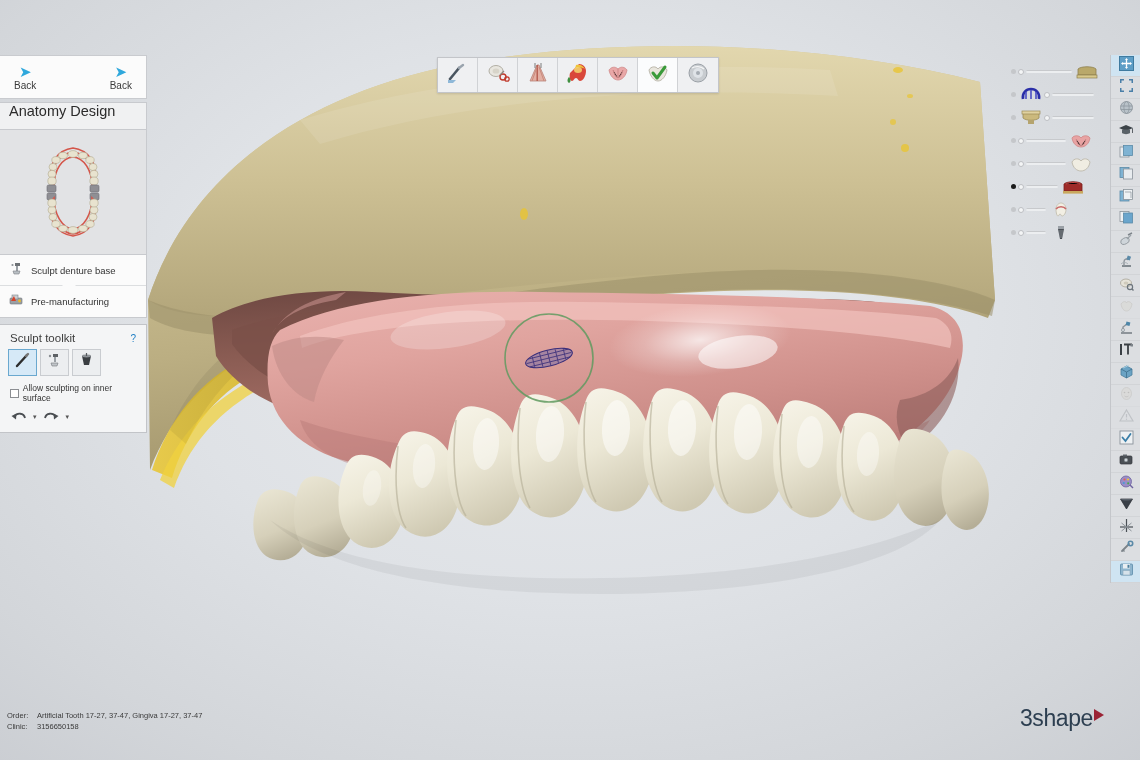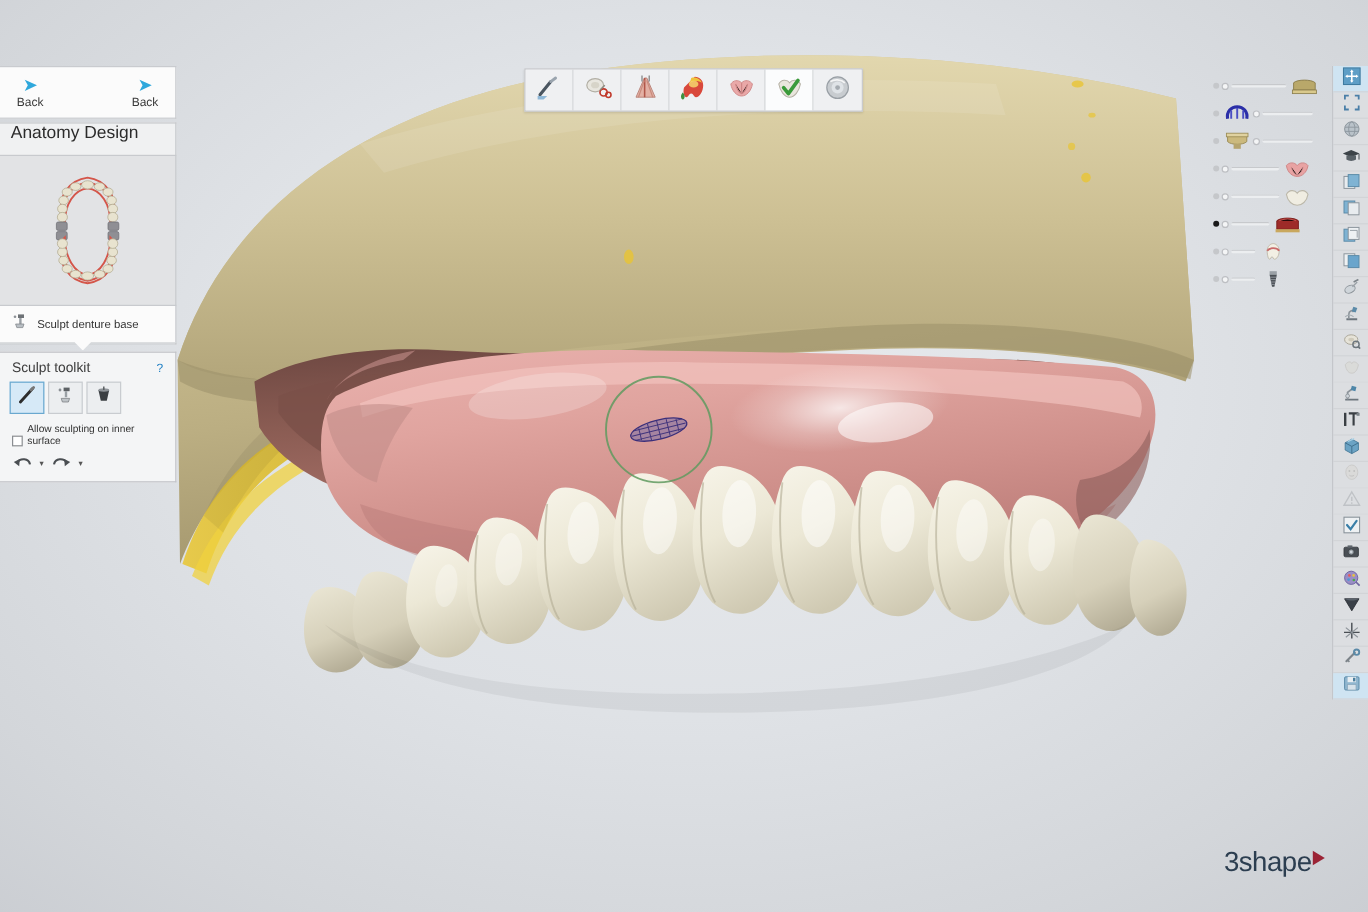--- a/index.html
+++ b/index.html
@@ -99,21 +99,21 @@
   .slider-thumb {
     position: absolute; left: 32px; top: -3px; width: 7px; height: 15px;
     background: #2f7fd0; border-radius: 1px;
   }
   .slider-ticks {
     position: absolute; left: 0; top: 10px; width: 62px; height: 4px;
     background-image: repeating-linear-gradient(90deg,#a8abaf 0 1px,transparent 1px 6px);
   }
   .morph-val { font-size: 10px; color: #2b2b2b; }
 
-  .chk-row { display: flex; align-items: flex-end; gap: 4px; margin-top: 7px; padding-left: 2px; }
+  .chk-row { display: flex; align-items: center; gap: 4px; margin-top: 7px; padding-left: 2px; }
   .chk-box { width: 9px; height: 9px; background: #fff; border: 1px solid #8b8e92; }
   .chk-row label { font-size: 8.5px; color: #333; }
 
   .undo-row { display: flex; align-items: center; gap: 3px; margin-top: 7px; padding-left: 2px; }
   .undo-btn { cursor: pointer; display: flex; align-items: center; }
   .caret { font-size: 7px; color: #555; cursor: pointer; padding: 0 3px; }
 
   
   #toptoolbar {
     position: absolute; left: 437px; top: 57px;
@@ -423,20 +423,31 @@
           <svg width="15" height="15" viewBox="0 0 15 15">
             <rect x="6" y="2" width="5" height="3" fill="#6e7276"></rect>
             <rect x="7" y="5" width="2" height="5" fill="#9aa0a5"></rect>
             <path d="M4,10 L11,10 L10,13 L5,13 Z" fill="#b9bfc4" stroke="#7d8287" stroke-width="0.6"></path>
             <circle cx="3.5" cy="4" r="1.1" fill="#8c9196"></circle>
           </svg>
         </span>
         <span class="mlabel">Sculpt denture base</span>
       </div>
       <div class="notch"></div>
+      <div class="menu-item">
+        <span>
+          <svg width="15" height="15" viewBox="0 0 15 15">
+            <rect x="1" y="6" width="12" height="6" rx="1" fill="#9aa0a5" stroke="#6f7479" stroke-width="0.6"></rect>
+            <rect x="3" y="3" width="6" height="4" fill="#c9ced2" stroke="#7d8287" stroke-width="0.6"></rect>
+            <path d="M2,9 L5,4 L7,9 Z" fill="#d6432a"></path>
+            <circle cx="10.5" cy="9" r="1.4" fill="#e8ba2c"></circle>
+          </svg>
+        </span>
+        <span class="mlabel">Pre-manufacturing</span>
+      </div>
     </div>
 
     <div class="toolkit">
       <div class="tk-head">
         <span class="tk-title">Sculpt toolkit</span>
         <span class="tk-help">?</span>
       </div>
       <div class="tk-btns">
         <div class="tk-btn active">
           <span>
@@ -897,19 +908,29 @@
         <svg width="15" height="15" viewBox="0 0 15 15">
           <rect x="1.5" y="2" width="12" height="11" rx="1" fill="#8fb6cf" stroke="#5a8aa8" stroke-width="0.8"></rect>
           <rect x="4" y="2" width="7" height="4.5" fill="#e8eef2"></rect>
           <rect x="4" y="8.5" width="7" height="4.5" fill="#d6e2ea" stroke="#8aa8bc" stroke-width="0.6"></rect>
           <rect x="8.5" y="2.8" width="2" height="3" fill="#4a7d9c"></rect>
         </svg>
       </span>
     </div>
   </div>
 
+  <div id="orderinfo">
+    <div class="oi-row">
+      <span class="oi-key">Order:</span>
+      <span>Artificial Tooth 17-27, 37-47, Gingiva 17-27, 37-47</span>
+    </div>
+    <div class="oi-row">
+      <span class="oi-key">Clinic:</span>
+      <span>3156650158</span>
+    </div>
+  </div>
 
   <div id="logo">
     <span class="lg-txt">3shape</span>
     <span class="lg-tri"></span>
   </div>
 
 </div>
 
 </body></html>

